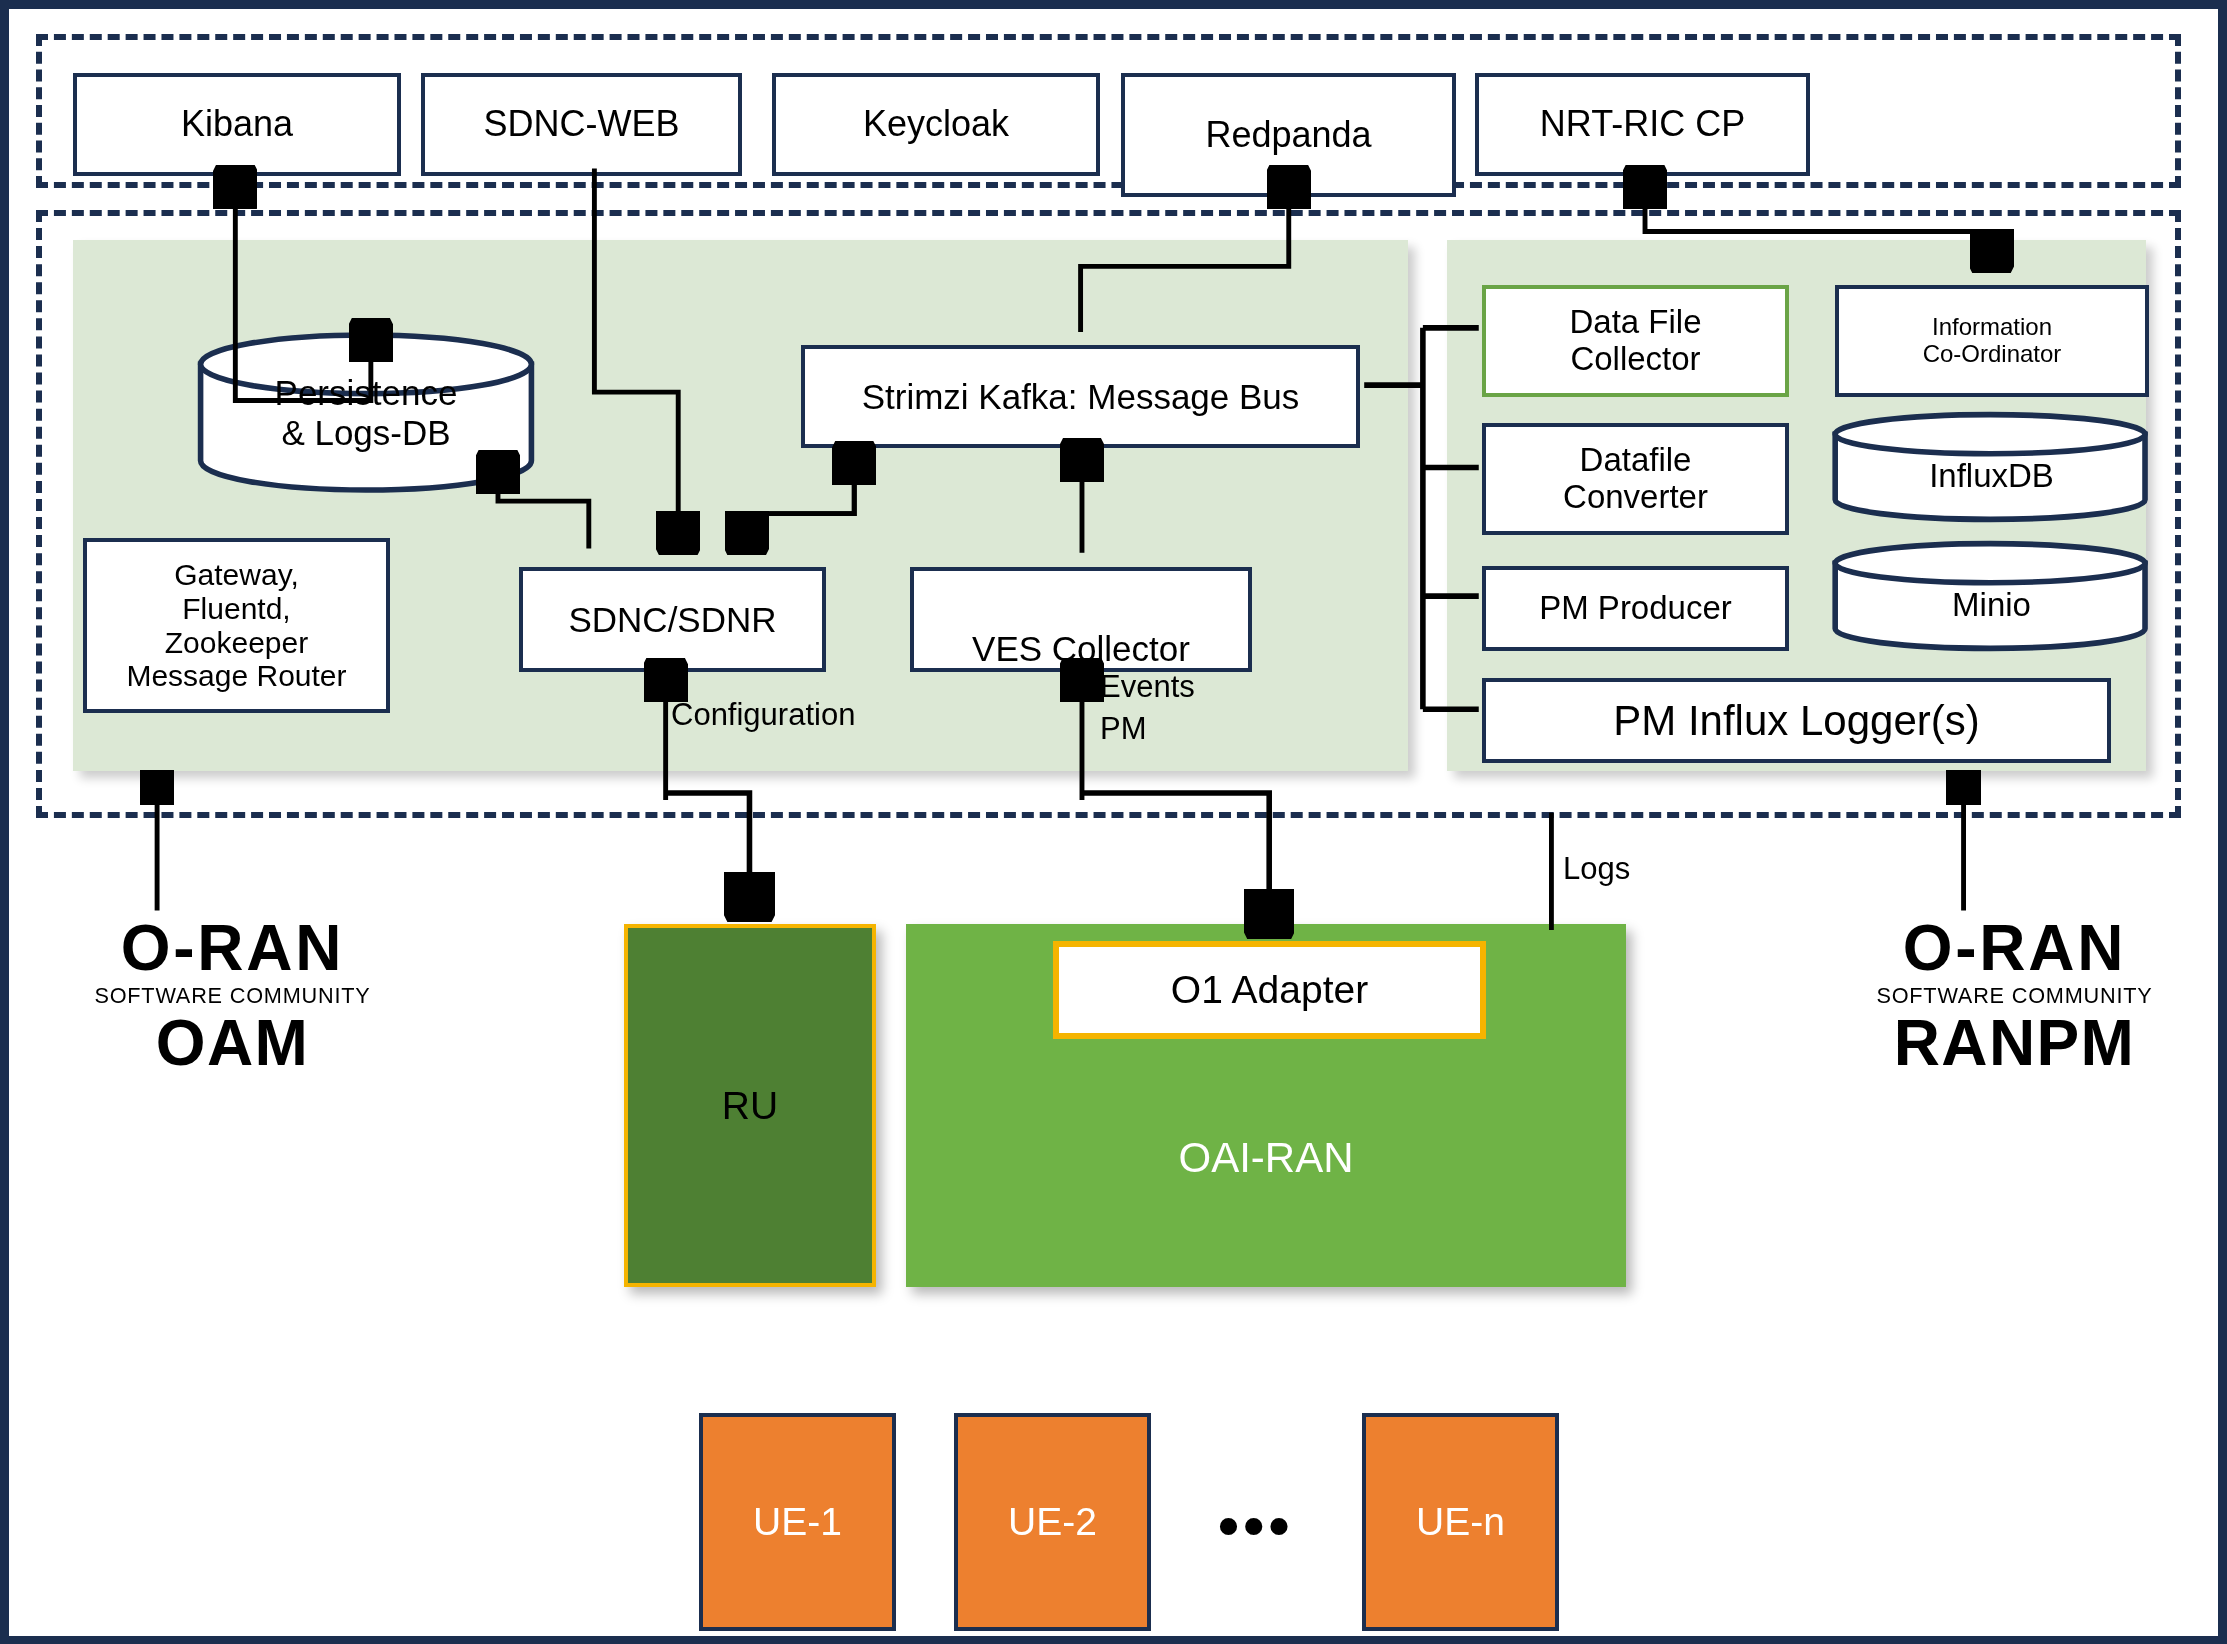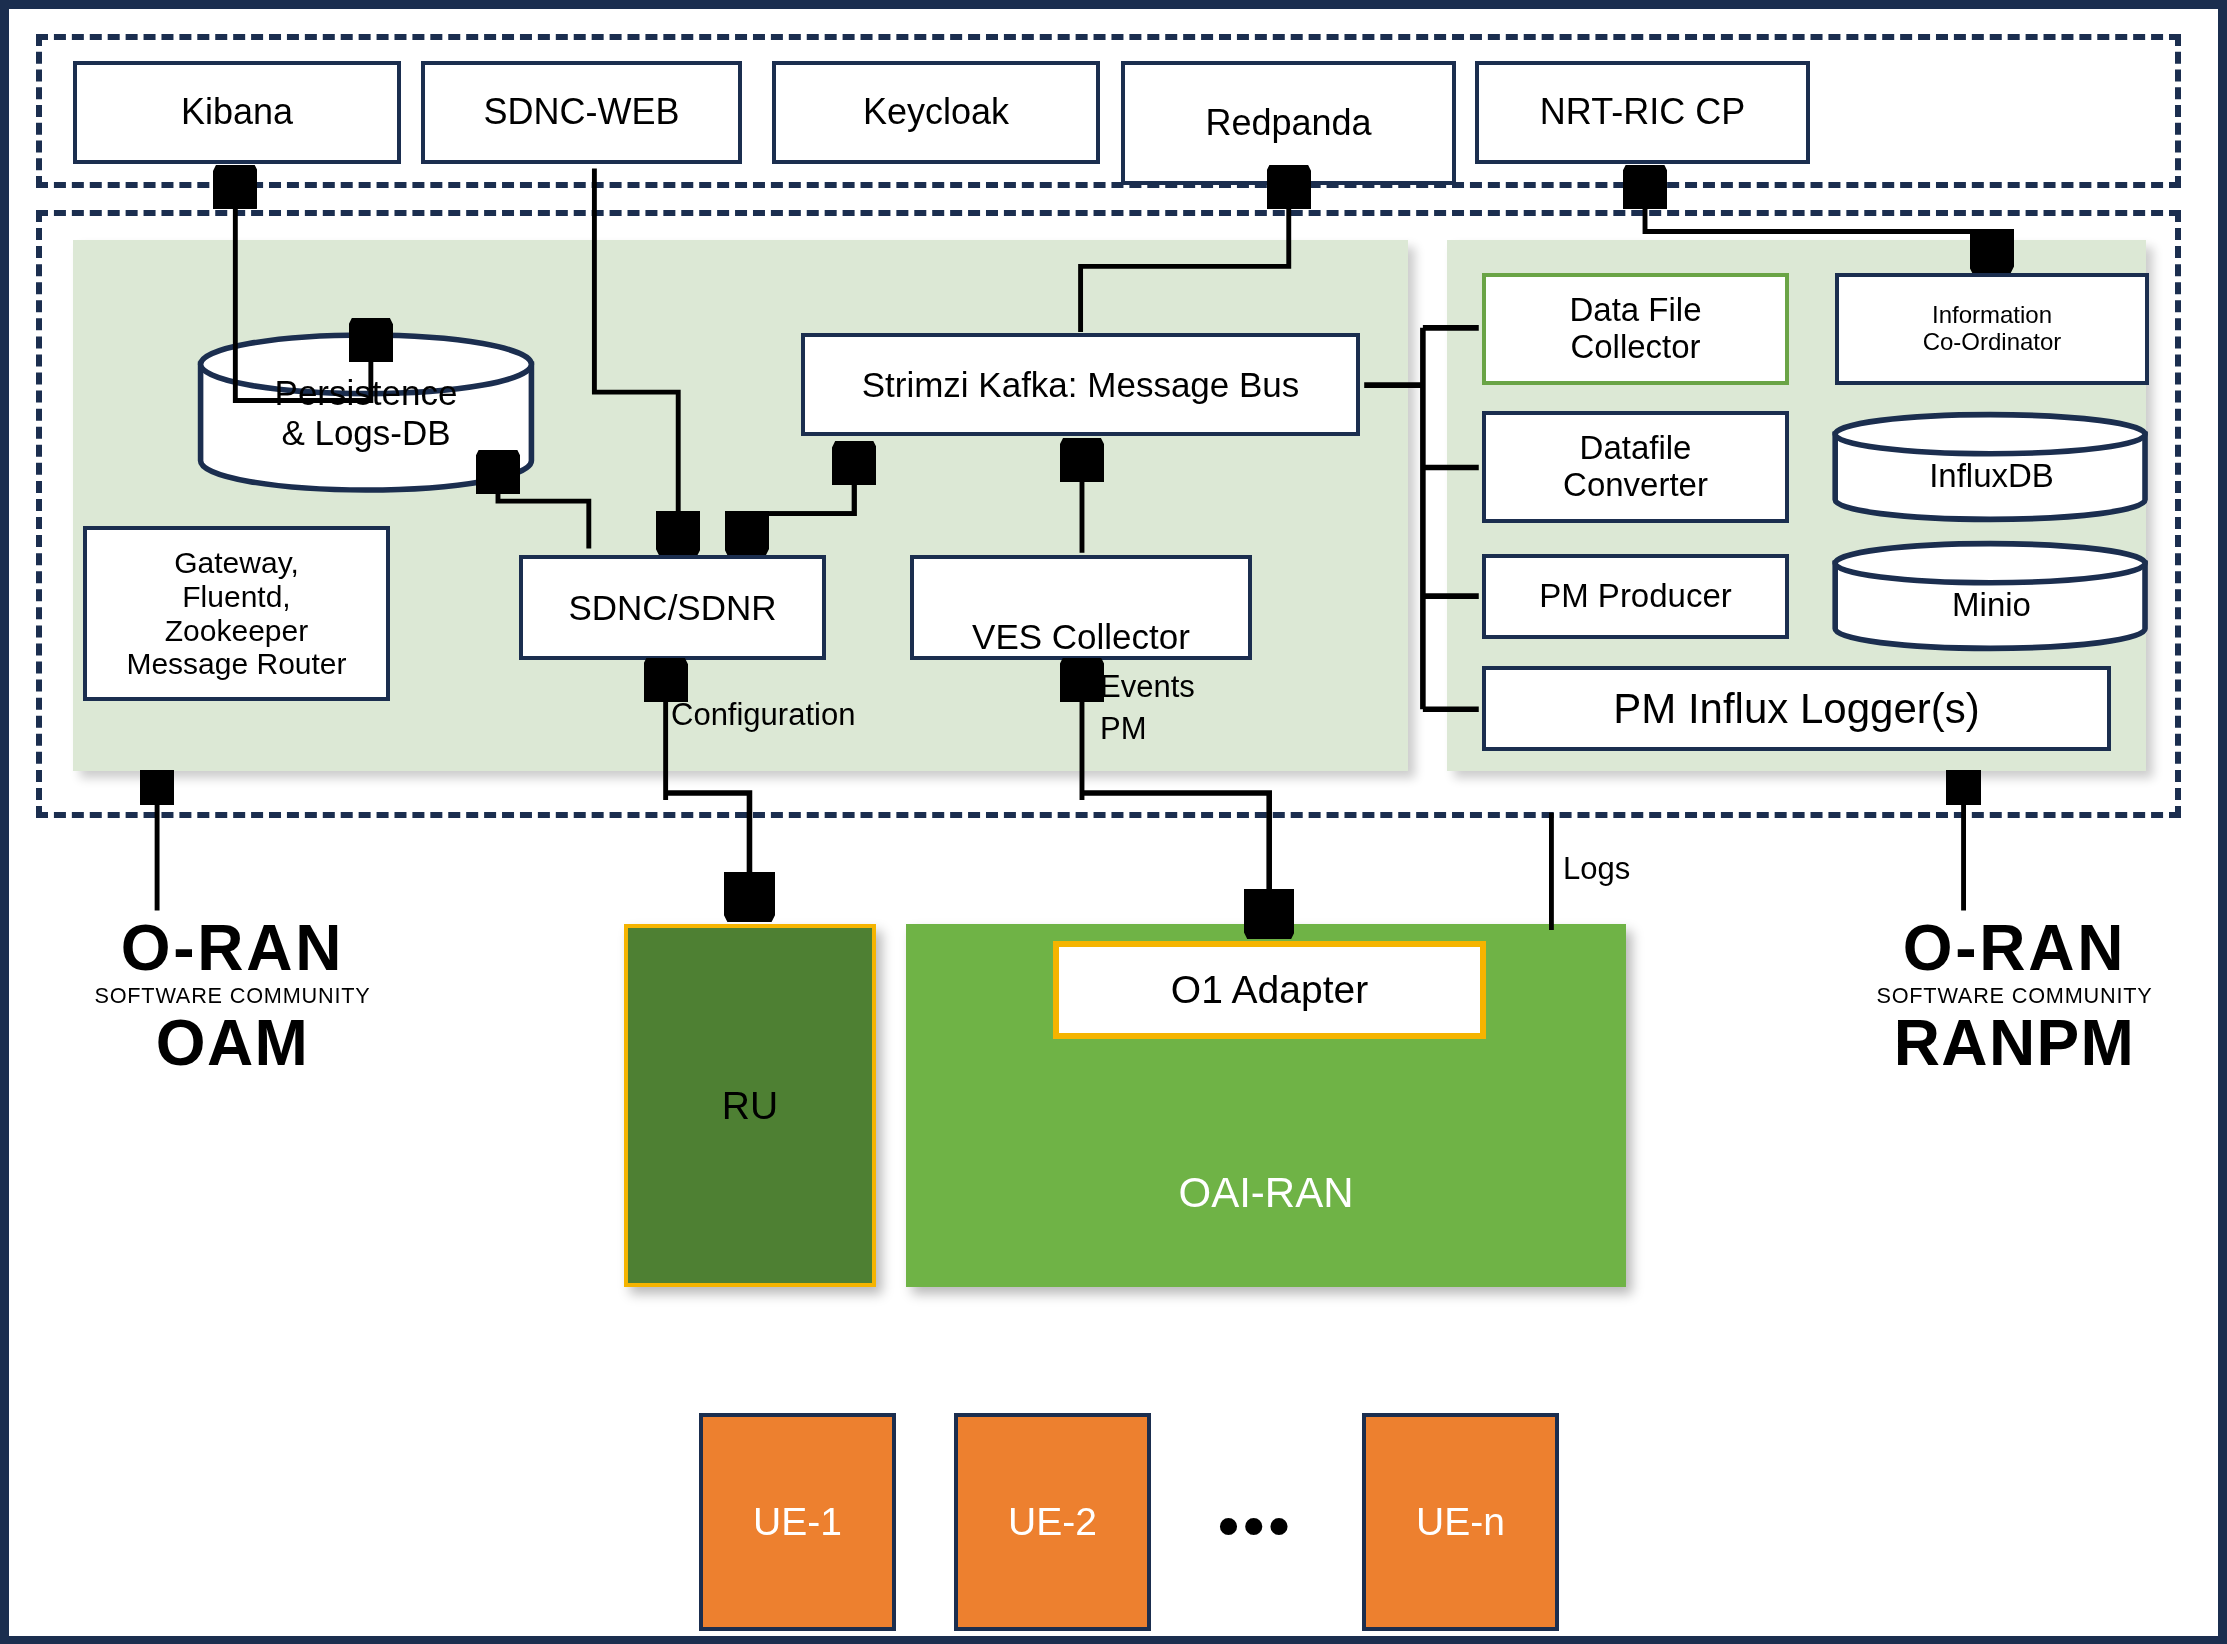--- a/index.html
+++ b/index.html
@@ -22,20 +22,21 @@
 
   
   .node{
     background:#ffffff;
     border:4.9px solid #1b2e4f;
     display:flex;align-items:center;justify-content:center;
     text-align:center;
     color:#000;
     line-height:1.12;
     font-weight:400;
+    margin-top:12px;
   }
   .node.green-outline{border-color:#6aa446;}
 
   
   .panel{
     background:#dce8d5;
     box-shadow:7px 7px 9.8px rgba(0,0,0,0.20);
   }
 
   
@@ -195,21 +196,21 @@
   <div class="logo" style="left:1817px;top:908px;width:377px;">
     <span class="oran">O-RAN</span>
     <span class="sub">SOFTWARE COMMUNITY</span>
     <span class="proj">RANPM</span>
   </div>
 
   <div class="abs blk blk-ru" style="left:615px;top:915px;width:252px;height:363px;font-size:39px;color:#000;">
     <span>RU</span>
   </div>
 
-  <div class="abs blk blk-oai" style="left:897px;top:915px;width:720px;height:363px;align-items:flex-end;padding-bottom:70px;font-size:42px;">
+  <div class="abs blk blk-oai" style="left:897px;top:915px;width:720px;height:363px;align-items:flex-end;padding-bottom:105px;font-size:42px;">
     <span>OAI-RAN</span>
   </div>
 
   <div class="abs o1adapter" style="left:1044px;top:932px;width:433px;height:98px;font-size:39px;">
     <span>O1 Adapter</span>
   </div>
 
   <div class="abs blk blk-ue" style="left:690px;top:1404px;width:197px;height:218px;font-size:39px;">
     <span>UE-1</span>
   </div>

